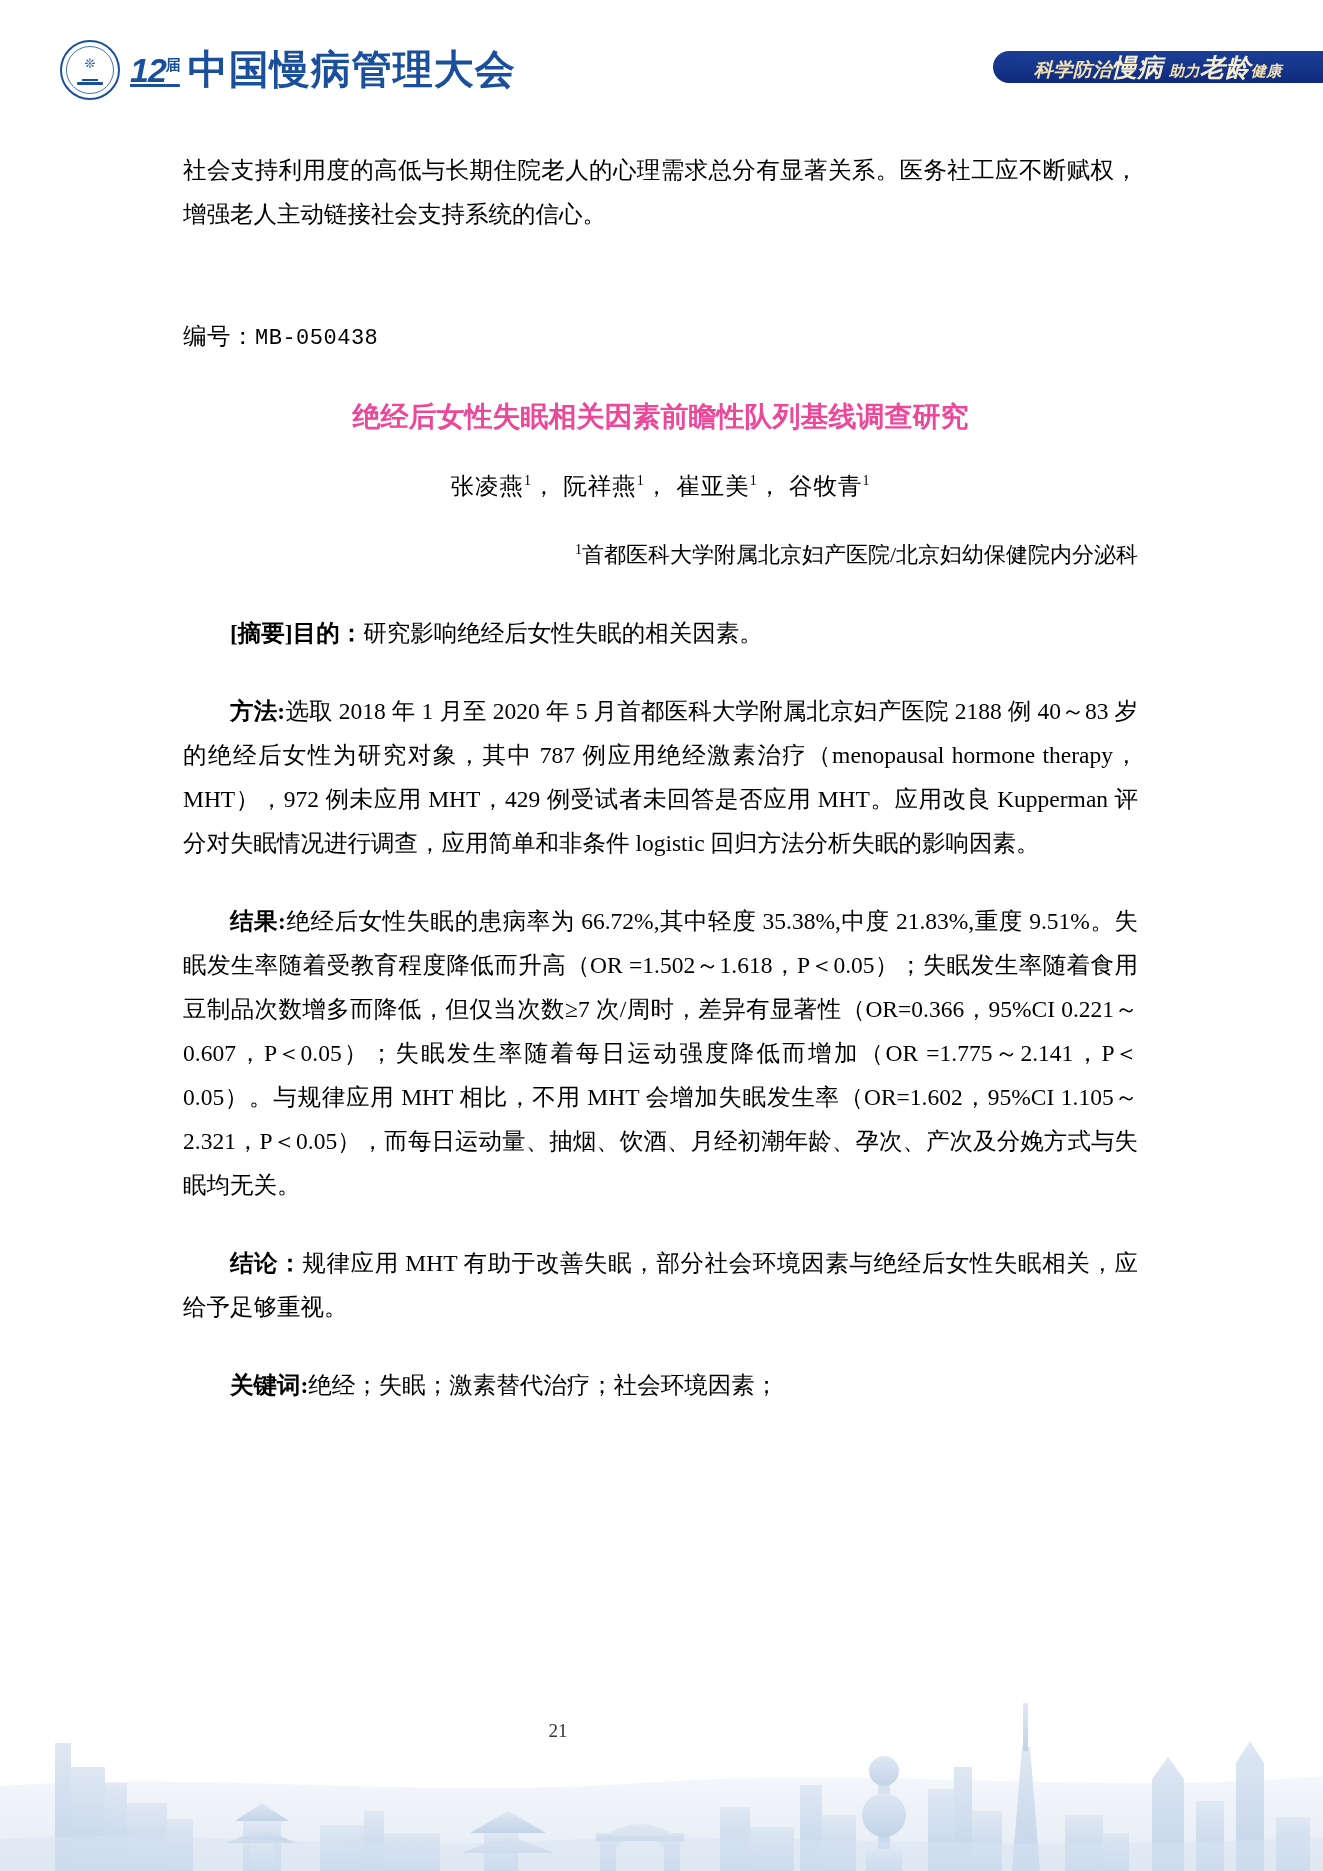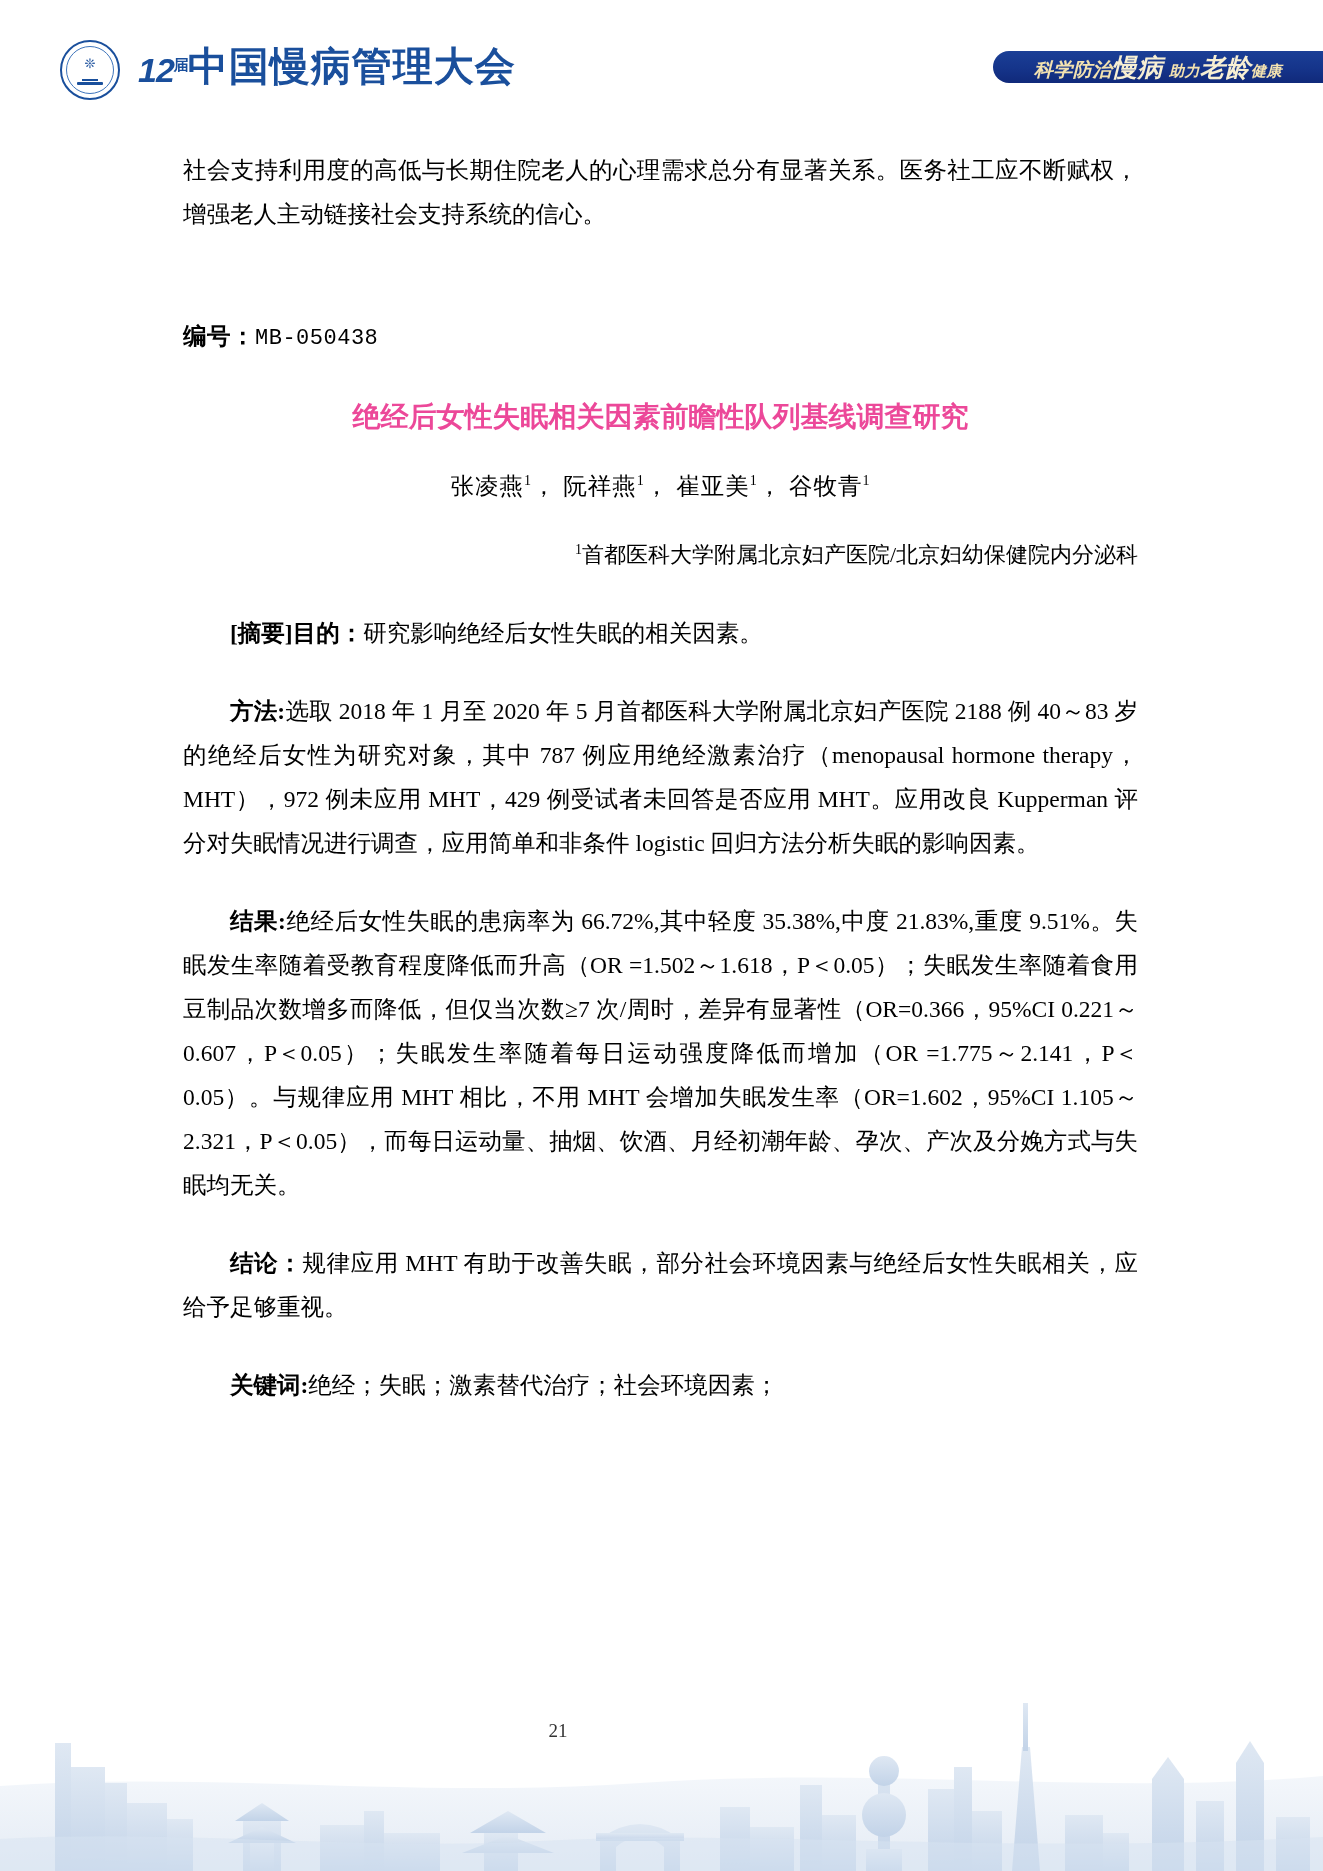--- a/index.html
+++ b/index.html
@@ -69,35 +69,36 @@
     transform: translateX(-50%);
     width: 16px; height: 2px;
     background: #1a4f9c;
   }
   .logo-num {
     font-family: "Liberation Sans", sans-serif;
     font-weight: 700;
     font-style: italic;
     font-size: 34px;
     color: #1a4f9c;
-    margin-left: 18px;
+    margin-left: 10px;
     line-height: 1;
     letter-spacing: -1px;
+    text-decoration: underline;
   }
   .logo-num sup {
     font-size: 15px;
     font-style: normal;
     vertical-align: super;
   }
   .logo-title {
-    font-family: Liberation Mono, monospace;
+    font-family: Liberation Serif, serif;
     font-weight: 700;
     font-size: 40px;
     color: #1a4f9c;
-    margin-left: 0;
+    margin-left: 8px;
     letter-spacing: 1px;
     line-height: 1;
   }
 
   .banner {
     position: absolute;
     right: 0;
     top: 51px;
     width: 330px;
     height: 32px;
@@ -149,21 +150,20 @@
   .gap-sm { height: 20px; }
 
   .idline {
     font-family: "Liberation Mono", "DejaVu Sans Mono", monospace;
     font-size: 22px;
     letter-spacing: 0.5px;
   }
   .idline .zh {
     font-family: "Liberation Serif", serif;
     font-size: 23.5px;
-    font-weight: bold;
   }
 
   .doc-title {
     text-align: center;
     font-family: "Liberation Sans", "DejaVu Sans", sans-serif;
     font-weight: 700;
     font-size: 28px;
     line-height: 44px;
     color: #ec4899;
     margin: 0;

